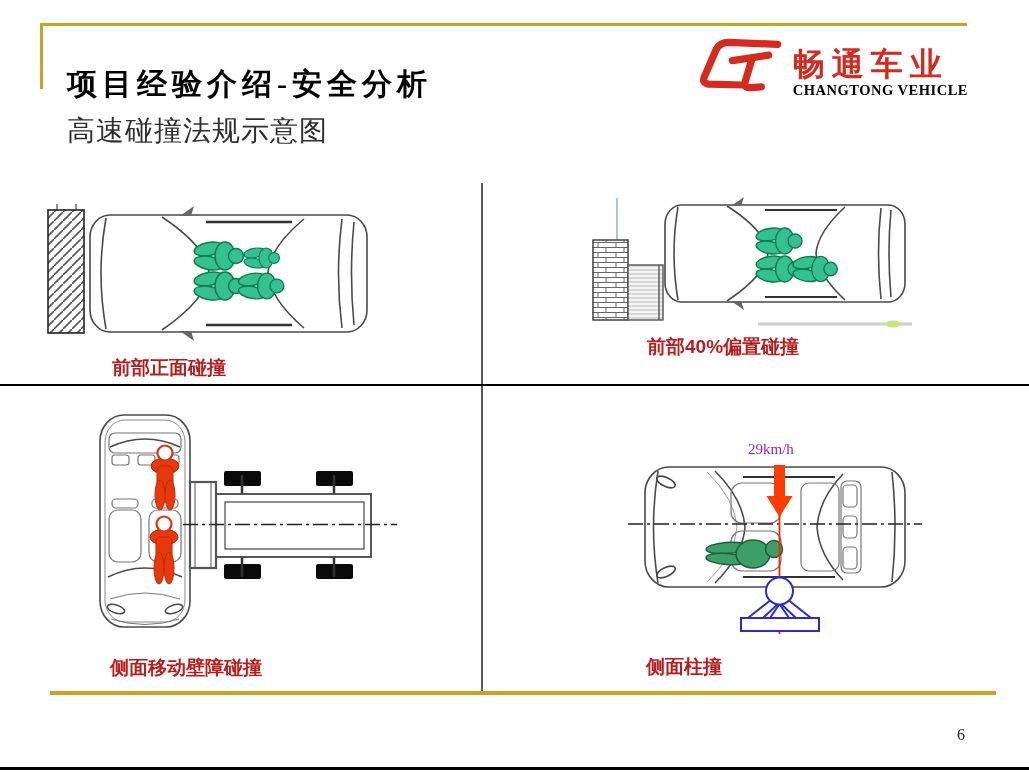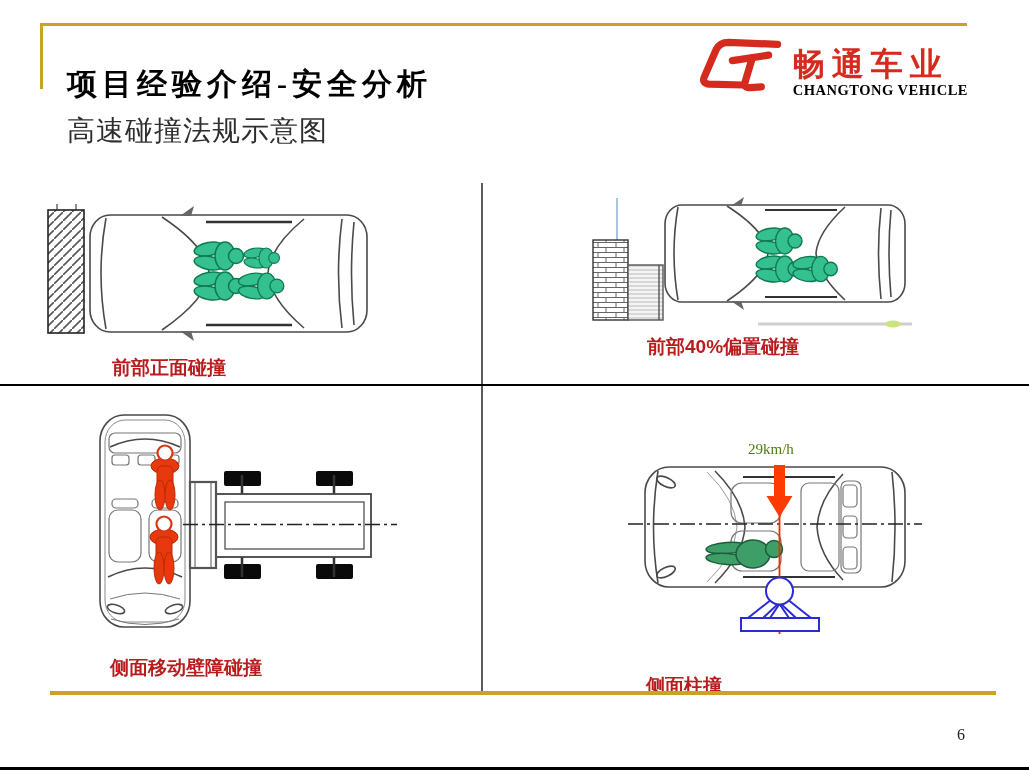--- a/index.html
+++ b/index.html
@@ -42,21 +42,21 @@
   #divider-v { left:481px; top:183px; width:2px; height:508px; background:#5a5a5a; }
   #divider-h { left:0; top:384px; width:1029px; height:2px; background:#000; }
 
   figure.quad { position:absolute; }
   figure.quad svg { position:absolute; left:0; top:0; }
   .caption {
     position:absolute; font-size:19px; font-weight:bold; white-space:nowrap;
     color:#b91c1c; font-family:Liberation Sans, sans-serif;
   }
   #speed-label {
-    position:absolute; left:263px; top:54px; font-size:15px; color:#4d7c0f;
+    position:absolute; left:263px; top:54px; font-size:15px; color:#a21caf;
     white-space:nowrap; font-family:"Liberation Serif", serif;
   }
 
   #page-number { left:957px; top:726px; font-size:16px; color:#222; }
 </style>
 </head>
 <body>
 
 <div id="slide">
 
@@ -298,20 +298,20 @@
 
       <g fill="#fff" stroke="#2B2BD4" stroke-width="2">
         <path d="M287,212 L263,231 L278,231 L294,216 Z"></path>
         <path d="M302,212 L326,231 L311,231 L295,216 Z"></path>
         <path d="M294.5,217 L285,231 L304,231 Z"></path>
         <rect x="256" y="231" width="78" height="13"></rect>
         <circle cx="294.5" cy="204" r="13.5"></circle>
       </g>
     </svg>
     <div id="speed-label">29km/h</div>
-    <figcaption class="caption" style="left:161px; top:267px;margin-top:19px;">侧面柱撞</figcaption>
+    <figcaption class="caption" style="left:161px; top:267px;">侧面柱撞</figcaption>
   </figure>
 
   <div class="abs gold" id="bottom-accent"></div>
   <div class="abs" id="page-number">6</div>
   <div class="abs" id="bottom-border"></div>
 
 </div>
 
 </body></html>

